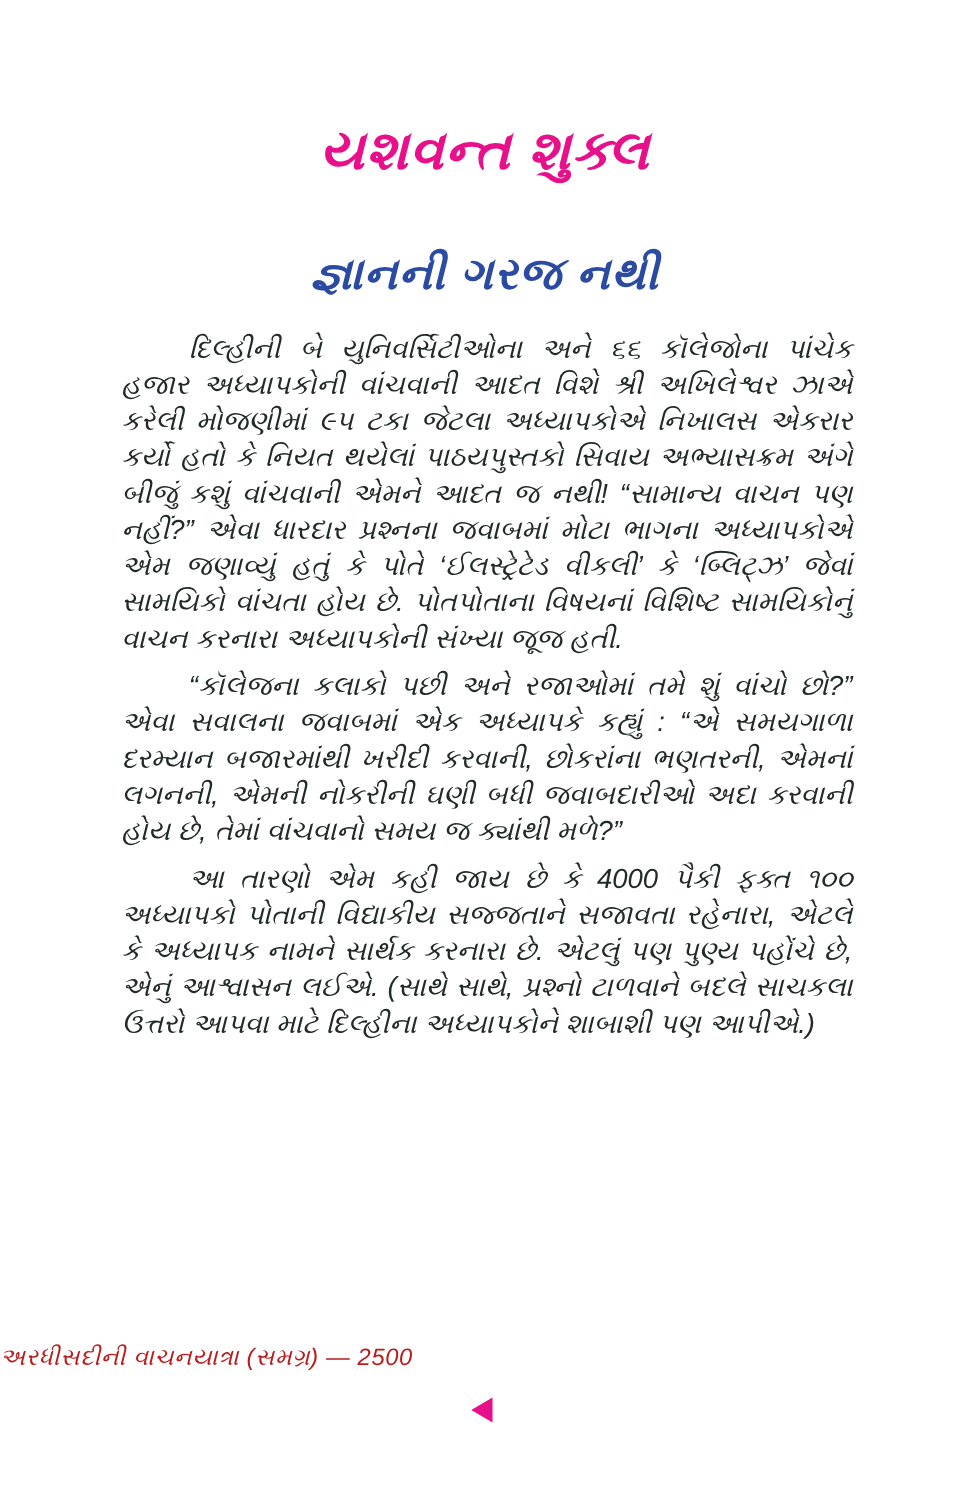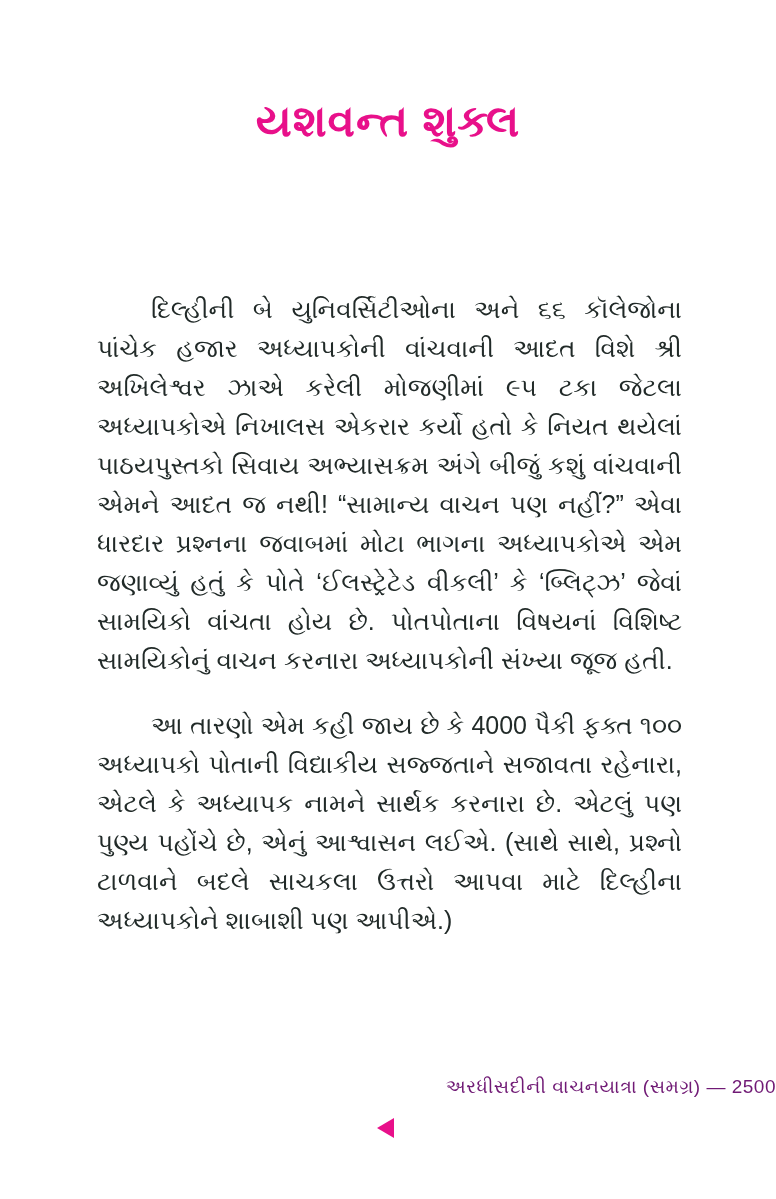--- a/index.html
+++ b/index.html
@@ -12,20 +12,21 @@
   html,body{background:#ffffff;}
   body{
     font-family:"Liberation Sans","DejaVu Sans",sans-serif;
     width:776px;height:1199px;
   }
   .page{
     position:relative;
     width:776px;height:1199px;
     background:var(--paper);
     overflow:hidden;
+    font-style:italic;
   }
   .author-title{
     position:absolute;
     top:96px;left:0;right:0;
     text-align:center;
     font-size:44px;
     font-weight:bold;
     color:var(--title_pink);
     letter-spacing:1px;
   }
@@ -39,34 +40,33 @@
     letter-spacing:1px;
   }
   .body-text{
     position:absolute;
     top:264px;
     left:97px;
     width:585px;
     color:var(--body_ink);
   }
   .body-text p{
-    font-size:25px;
-    line-height:39px;
+    font-size:22px;
+    line-height:29px;
     text-align:justify;
     text-indent:54px;
     margin-bottom:9px;
     color:var(--body_ink);
-    margin-top:26px;
   }
   .footer-line{
     position:absolute;
     top:1076px;left:0;right:0;
-    text-align:right;
+    text-align:left;
     font-size:19px;
-    color:#701a75;
+    color:#b91c1c;
     letter-spacing:0.5px;
   }
   .nav-triangle{
     position:absolute;
     left:377px;
     top:1118px;
     width:0;height:0;
     border-top:10px solid transparent;
     border-bottom:10px solid transparent;
     border-right:17px solid var(--title_pink);
@@ -76,23 +76,25 @@
     padding:0;
   }
 </style>
 </head>
 <body>
 
 <div class="page">
 
   <h1 class="author-title">યશવન્ત શુક્લ</h1>
 
+  <h2 class="article-title">જ્ઞાનની ગરજ નથી</h2>
 
   <div class="body-text">
     <p>દિલ્હીની બે યુનિવર્સિટીઓના અને ૬૬ કૉલેજોના પાંચેક હજાર અધ્યાપકોની વાંચવાની આદત વિશે શ્રી અખિલેશ્વર ઝાએ કરેલી મોજણીમાં ૯૫ ટકા જેટલા અધ્યાપકોએ નિખાલસ એકરાર કર્યો હતો કે નિયત થયેલાં પાઠયપુસ્તકો સિવાય અભ્યાસક્રમ અંગે બીજું કશું વાંચવાની એમને આદત જ નથી! “સામાન્ય વાચન પણ નહીં?” એવા ધારદાર પ્રશ્નના જવાબમાં મોટા ભાગના અધ્યાપકોએ એમ જણાવ્યું હતું કે પોતે ‘ઈલસ્ટ્રેટેડ વીકલી’ કે ‘બ્લિટ્ઝ’ જેવાં સામયિકો વાંચતા હોય છે. પોતપોતાના વિષયનાં વિશિષ્ટ સામયિકોનું વાચન કરનારા અધ્યાપકોની સંખ્યા જૂજ હતી.</p>
+    <p>“કૉલેજના કલાકો પછી અને રજાઓમાં તમે શું વાંચો છો?” એવા સવાલના જવાબમાં એક અધ્યાપકે કહ્યું : “એ સમયગાળા દરમ્યાન બજારમાંથી ખરીદી કરવાની, છોકરાંના ભણતરની, એમનાં લગનની, એમની નોકરીની ઘણી બધી જવાબદારીઓ અદા કરવાની હોય છે, તેમાં વાંચવાનો સમય જ ક્યાંથી મળે?”</p>
     <p>આ તારણો એમ કહી જાય છે કે 4000 પૈકી ફક્ત ૧૦૦ અધ્યાપકો પોતાની વિદ્યાકીય સજ્જતાને સજાવતા રહેનારા, એટલે કે અધ્યાપક નામને સાર્થક કરનારા છે. એટલું પણ પુણ્ય પહોંચે છે, એનું આશ્વાસન લઈએ. (સાથે સાથે, પ્રશ્નો ટાળવાને બદલે સાચકલા ઉત્તરો આપવા માટે દિલ્હીના અધ્યાપકોને શાબાશી પણ આપીએ.)</p>
   </div>
 
   <div class="footer-line">અરધીસદીની વાચનયાત્રા (સમગ્ર) — 2500</div>
 
   <div class="nav-triangle"></div>
 
 </div>
 
 </body></html>

